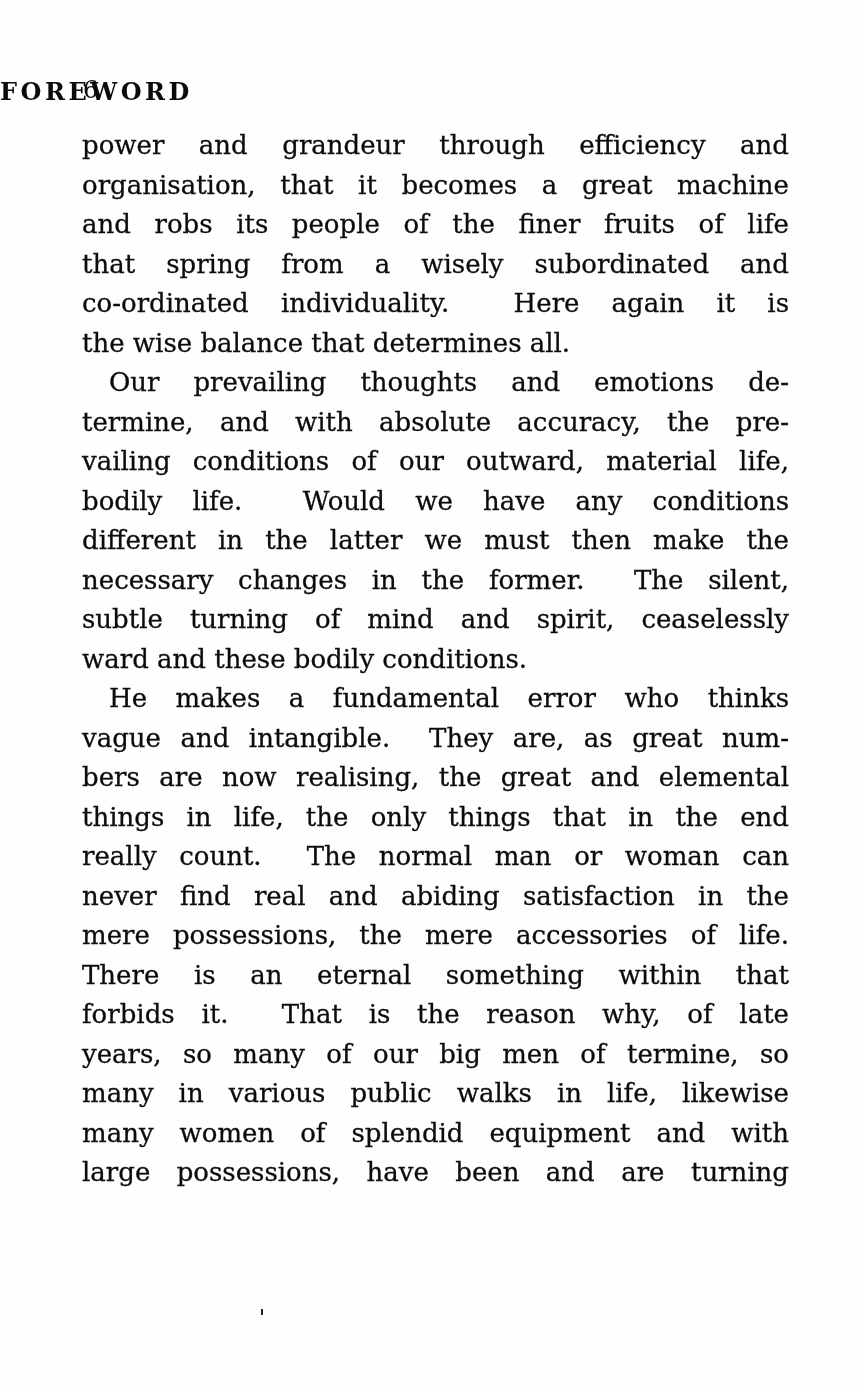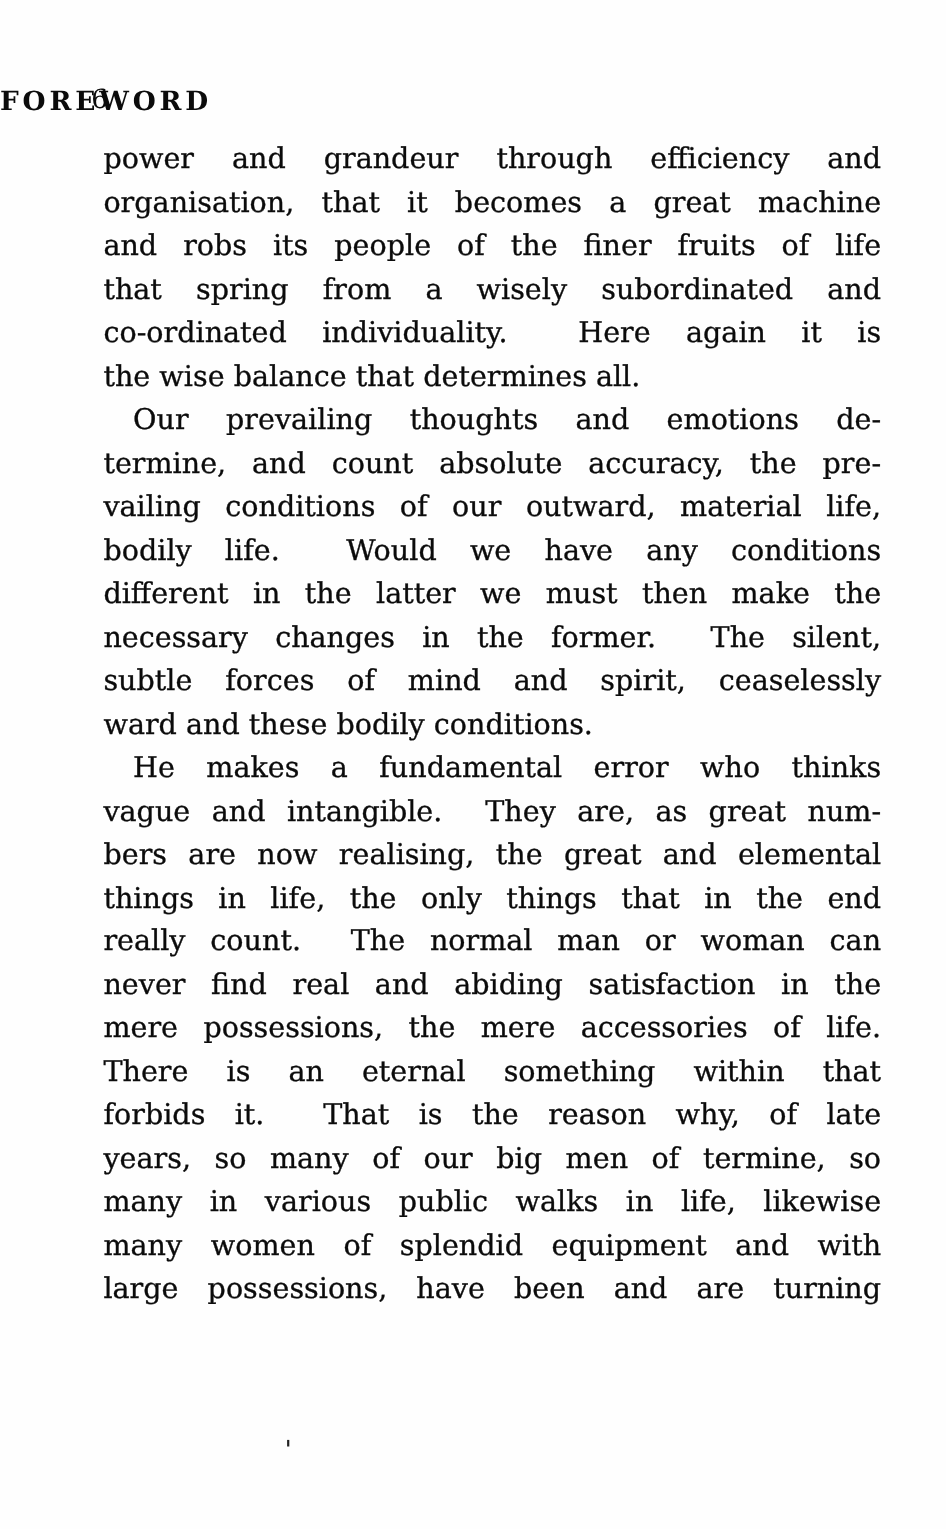--- a/index.html
+++ b/index.html
@@ -26,21 +26,21 @@
     left: 0; top: 77px;
     width: 860px;
     text-align: left;
     font-size: 24px;
     font-weight: bold;
     letter-spacing: 3.5px;
     color: #0b0b0b;
   }
   .body-text {
     position: absolute;
-    left: 94px; top: 126px;
+    left: 82px; top: 126px;
     width: 707px;
     font-size: 26px;
     line-height: 39.5px;
     -webkit-text-stroke: 0.3px #111;
   }
   .line {
     text-align: justify;
     text-align-last: justify;
     text-justify: inter-word;
     white-space: nowrap;
@@ -65,26 +65,26 @@
   <div class="running-header">FOREWORD</div>
 
   <div class="body-text">
     <div class="line">power and grandeur through efficiency and</div>
     <div class="line">organisation, that it becomes a great machine</div>
     <div class="line">and robs its people of the finer fruits of life</div>
     <div class="line">that spring from a wisely subordinated and</div>
     <div class="line">co-ordinated individuality.&nbsp; Here again it is</div>
     <div class="line flush">the wise balance that determines all.</div>
     <div class="line indent">Our prevailing thoughts and emotions de-</div>
-    <div class="line">termine, and count absolute accuracy, the pre-</div>
+    <div class="line">termine, and with absolute accuracy, the pre-</div>
     <div class="line">vailing conditions of our outward, material life,</div>
     <div class="line">bodily life.&nbsp; Would we have any conditions</div>
     <div class="line">different in the latter we must then make the</div>
     <div class="line">necessary changes in the former.&nbsp; The silent,</div>
-    <div class="line">subtle forces of mind and spirit, ceaselessly</div>
+    <div class="line">subtle turning of mind and spirit, ceaselessly</div>
     <div class="line flush">ward and these bodily conditions.</div>
     <div class="line indent">He makes a fundamental error who thinks</div>
     <div class="line">vague and intangible.&nbsp; They are, as great num-</div>
     <div class="line">bers are now realising, the great and elemental</div>
     <div class="line">things in life, the only things that in the end</div>
     <div class="line">really count.&nbsp; The normal man or woman can</div>
     <div class="line">never find real and abiding satisfaction in the</div>
     <div class="line">mere possessions, the mere accessories of life.</div>
     <div class="line">There is an eternal something within that</div>
     <div class="line">forbids it.&nbsp; That is the reason why, of late</div>

